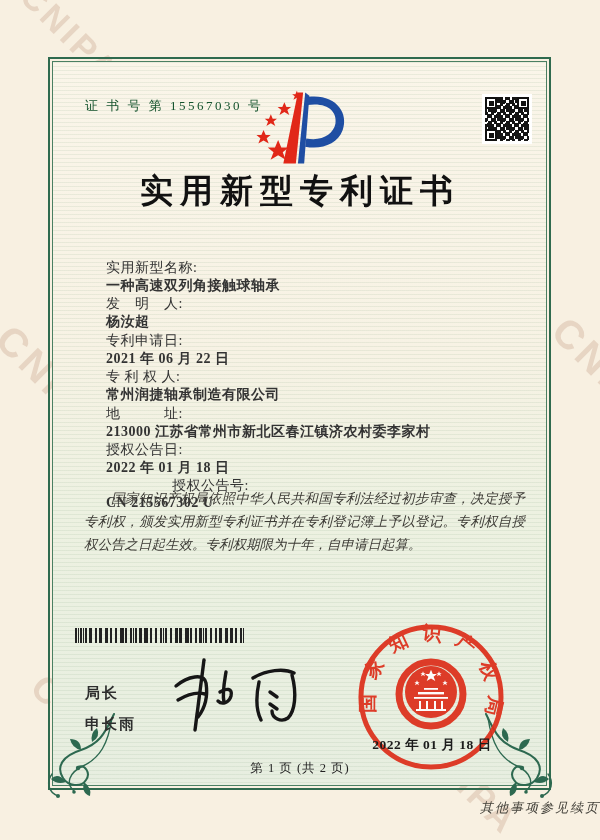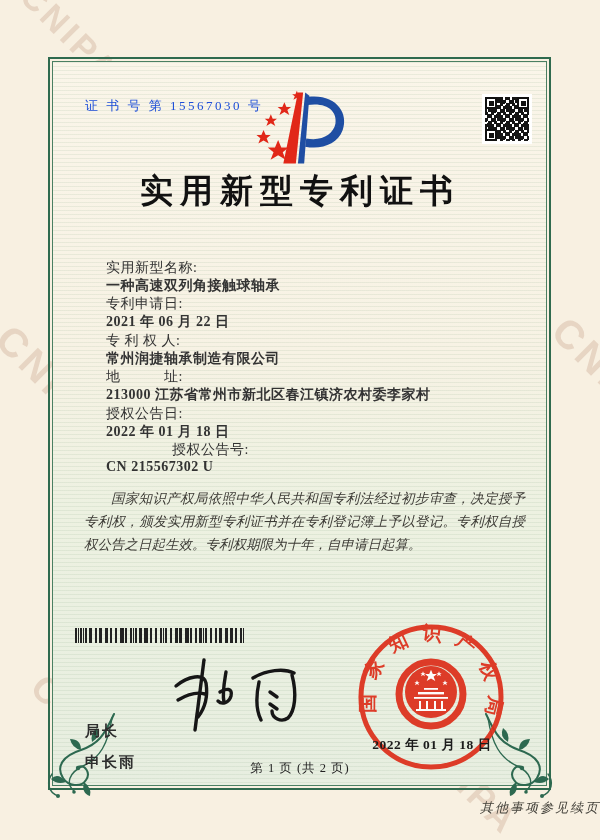--- a/index.html
+++ b/index.html
@@ -24,21 +24,21 @@
   .frame-inner { position:absolute; inset:2px; border:1px solid #4a7f62;
     background:
       repeating-linear-gradient(180deg, rgba(125,162,125,0.13) 0 1px, rgba(125,162,125,0) 1px 4px),
       linear-gradient(180deg, #faf5e9 0%, #f7f2e4 40%, #edf1e1 62%, #e7eee0 100%); }
 
   
   .ornament { position:absolute; width:84px; height:90px; }
   .orn-left  { left:36px; top:712px; }
   .orn-right { left:480px; top:712px; transform:scaleX(-1); }
 
-  .certno { position:absolute; left:85px; top:97px; font-size:13px; letter-spacing:2.5px; color:#1d4ed8; }
+  .certno { position:absolute; left:85px; top:97px; font-size:13px; letter-spacing:2.5px; color:#14532d; }
 
   .logo { position:absolute; left:250px; top:86px; width:100px; height:84px; }
 
   .qr { position:absolute; left:482px; top:94px; width:50px; height:50px; background:#fff; padding:3px; }
   .qr-noise { position:absolute; inset:3px; background:
       repeating-conic-gradient(#151515 0% 25%, transparent 0% 50%) 0 0/6px 6px,
       repeating-conic-gradient(#151515 0% 25%, transparent 0% 50%) 2px 3px/9px 9px; }
   .qf { position:absolute; width:12px; height:12px; border:2.5px solid #111; background:#fff; }
   .qf i { position:absolute; inset:1.5px; background:#111; }
   .qf-tl { left:3px; top:3px; } .qf-tr { right:3px; top:3px; } .qf-bl { left:3px; bottom:3px; }
@@ -55,21 +55,21 @@
   .legal { position:absolute; left:84px; top:487px; width:441px; font-size:13.5px;
            font-style:italic; line-height:1.72; color:#3c3a35; text-align:justify; }
   .legal p { text-indent:2em; }
 
   .barcode { position:absolute; left:75px; top:628px; width:170px; height:15px; background:
       repeating-linear-gradient(90deg,#222 0 2px,transparent 2px 5px),
       repeating-linear-gradient(90deg,#222 0 1px,transparent 1px 8px),
       repeating-linear-gradient(90deg,transparent 0 3px,#222 3px 4px,transparent 4px 11px); }
 
   .director { position:absolute; left:85px; top:678px; font-size:15px; font-weight:bold;
-              color:#2e2e2e; line-height:31px; letter-spacing:2px;margin-top:38px; }
+              color:#2e2e2e; line-height:31px; letter-spacing:2px; }
 
   .signature { position:absolute; left:158px; top:650px; width:175px; height:90px; }
 
   .seal { position:absolute; left:356px; top:622px; width:150px; height:150px; opacity:0.93; }
   .sealdate { position:absolute; left:352px; top:736px; width:160px; text-align:center;
               font-size:13.5px; color:#1c1c1c; letter-spacing:0.5px; font-weight:bold; }
 
   .pageinfo { position:absolute; left:0; right:0; top:760px; text-align:center;
               font-size:12.5px; color:#222; letter-spacing:1px; }
   .footnote { position:absolute; left:0; right:0; top:799px; text-align:right;
@@ -155,20 +155,24 @@
         <i></i>
       </div>
   </div>
 
   <div class="title">实用新型专利证书</div>
 
   <div class="fields">
     <div class="frow">
       <span class="flabel">实用新型名称:</span>
       <span class="fvalue">一种高速双列角接触球轴承</span>
+    </div>
+    <div class="frow">
+      <span class="flabel">发　明　人:</span>
+      <span class="fvalue">杨汝超</span>
     </div>
     <div class="frow">
       <span class="flabel">专利申请日:</span>
       <span class="fvalue">2021 年 06 月 22 日</span>
     </div>
     <div class="frow">
       <span class="flabel">专 利 权 人:</span>
       <span class="fvalue">常州润捷轴承制造有限公司</span>
     </div>
     <div class="frow">

